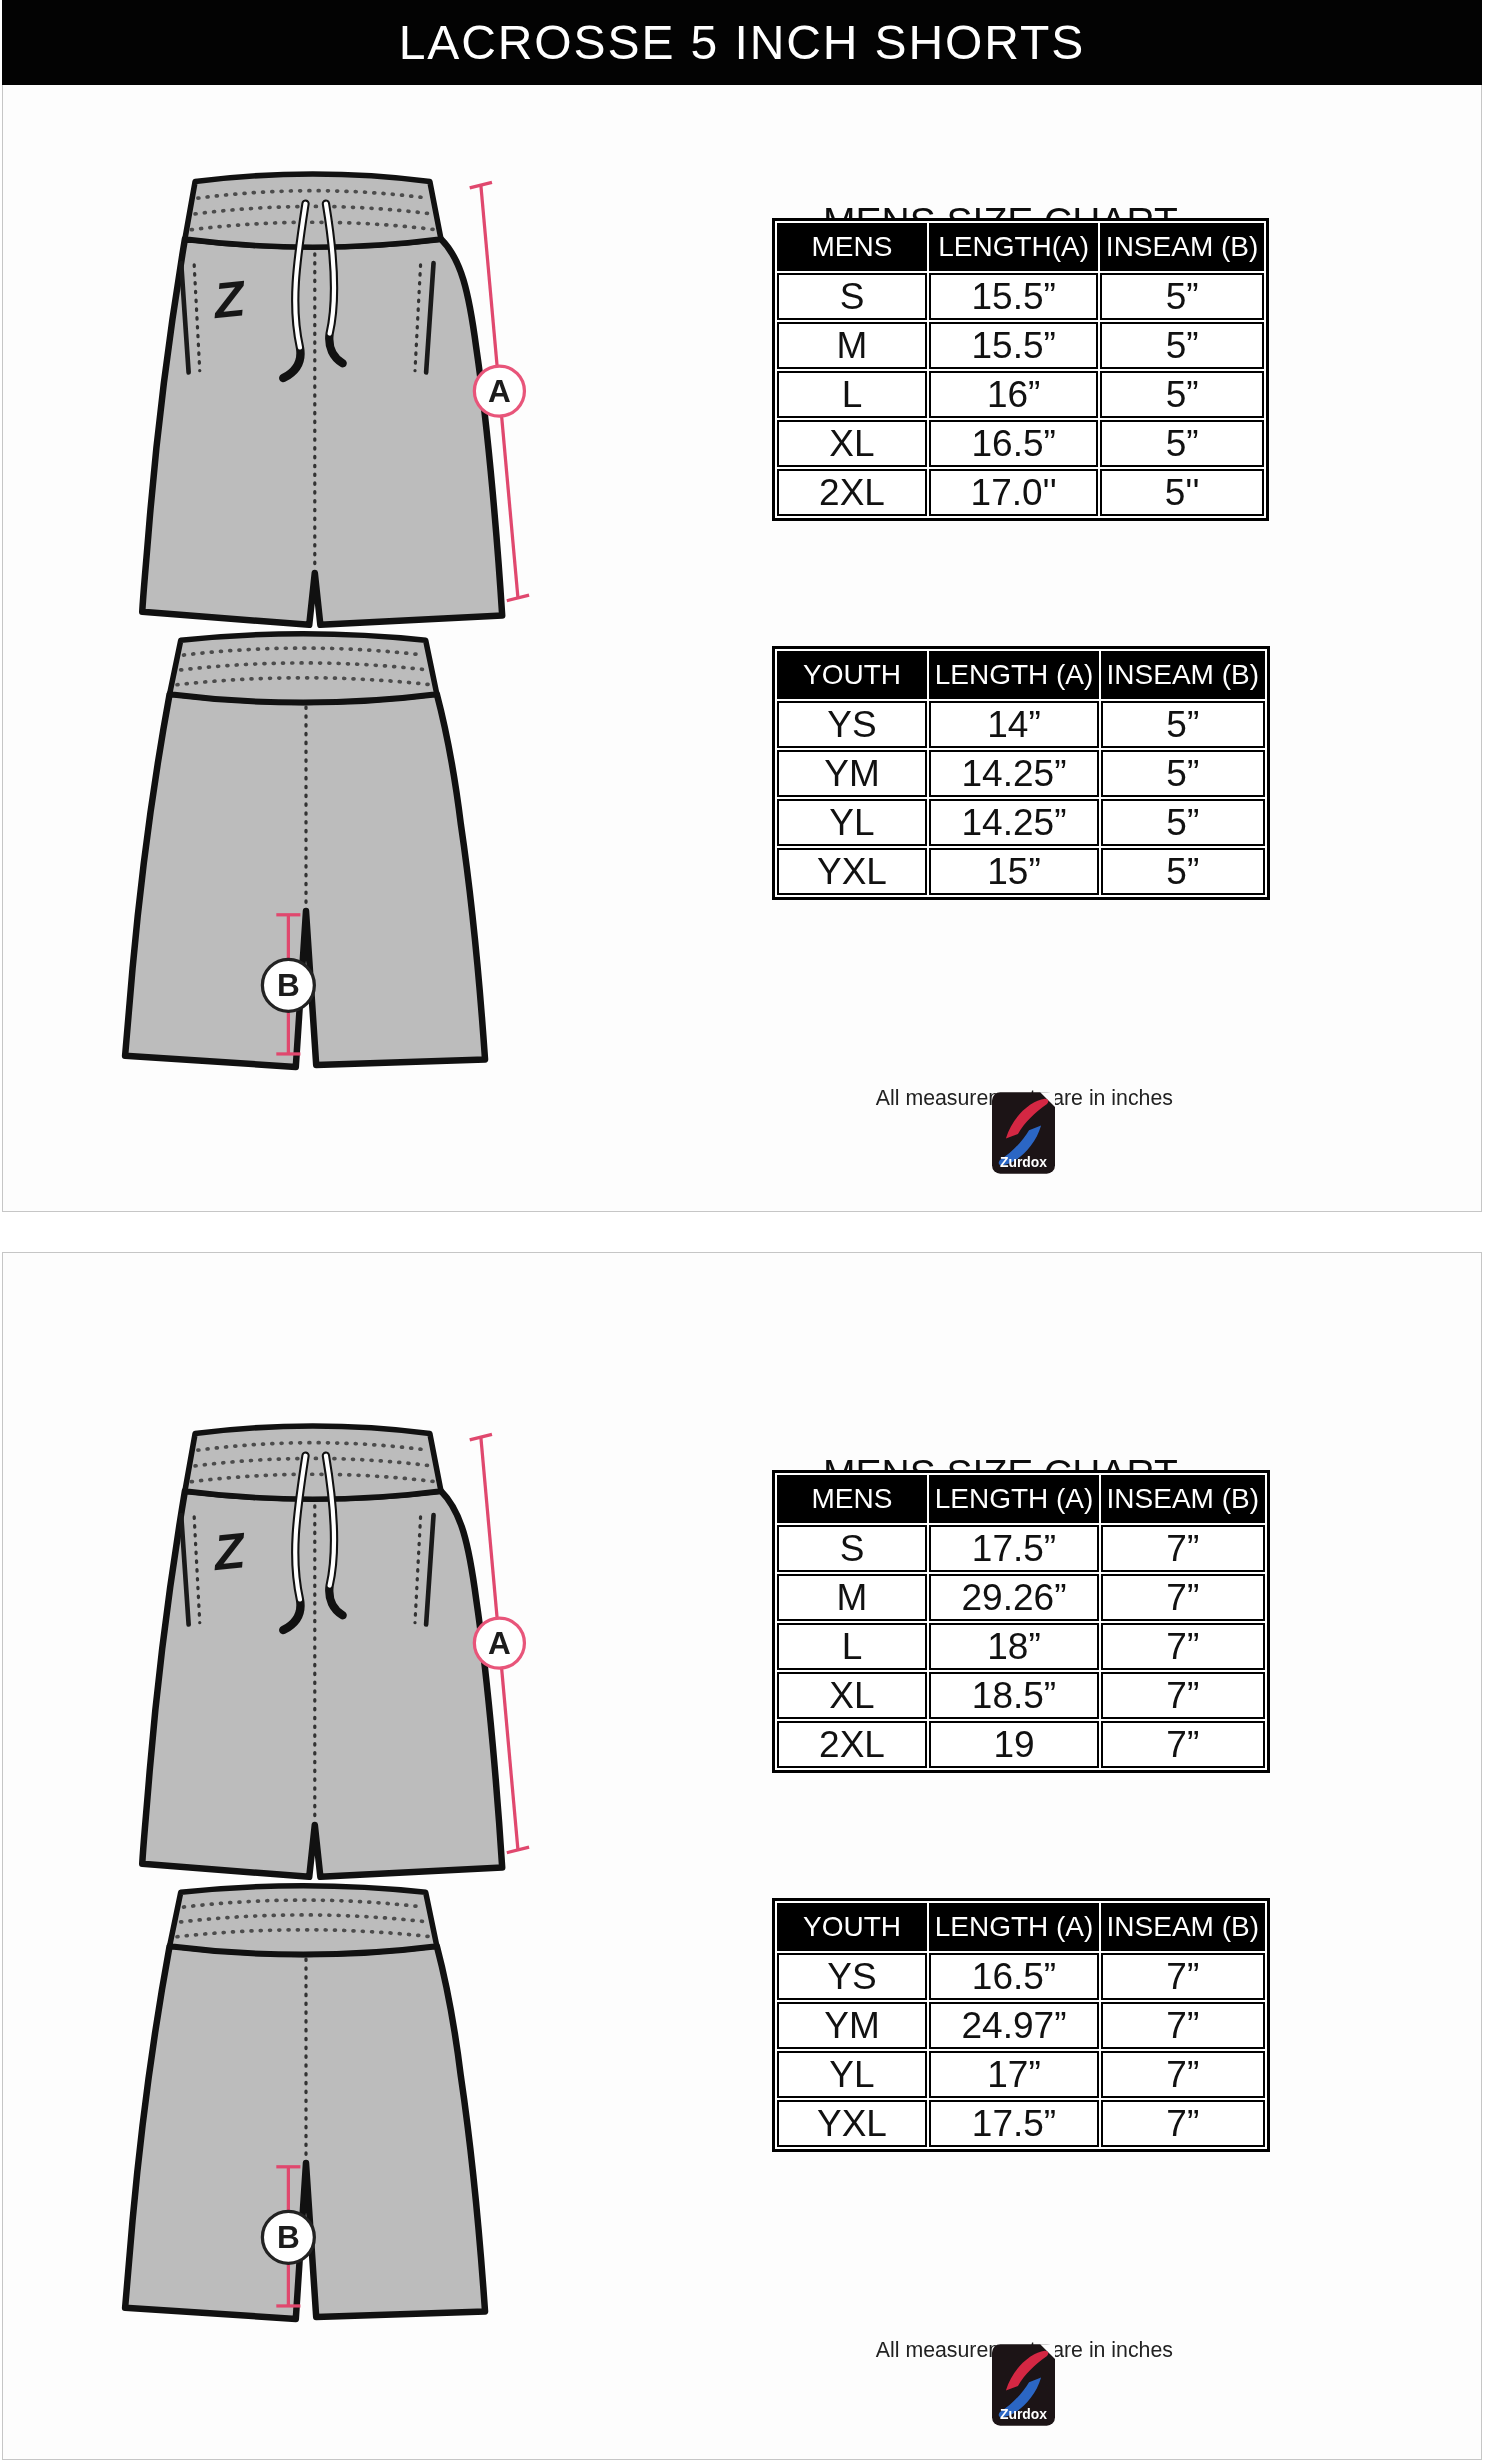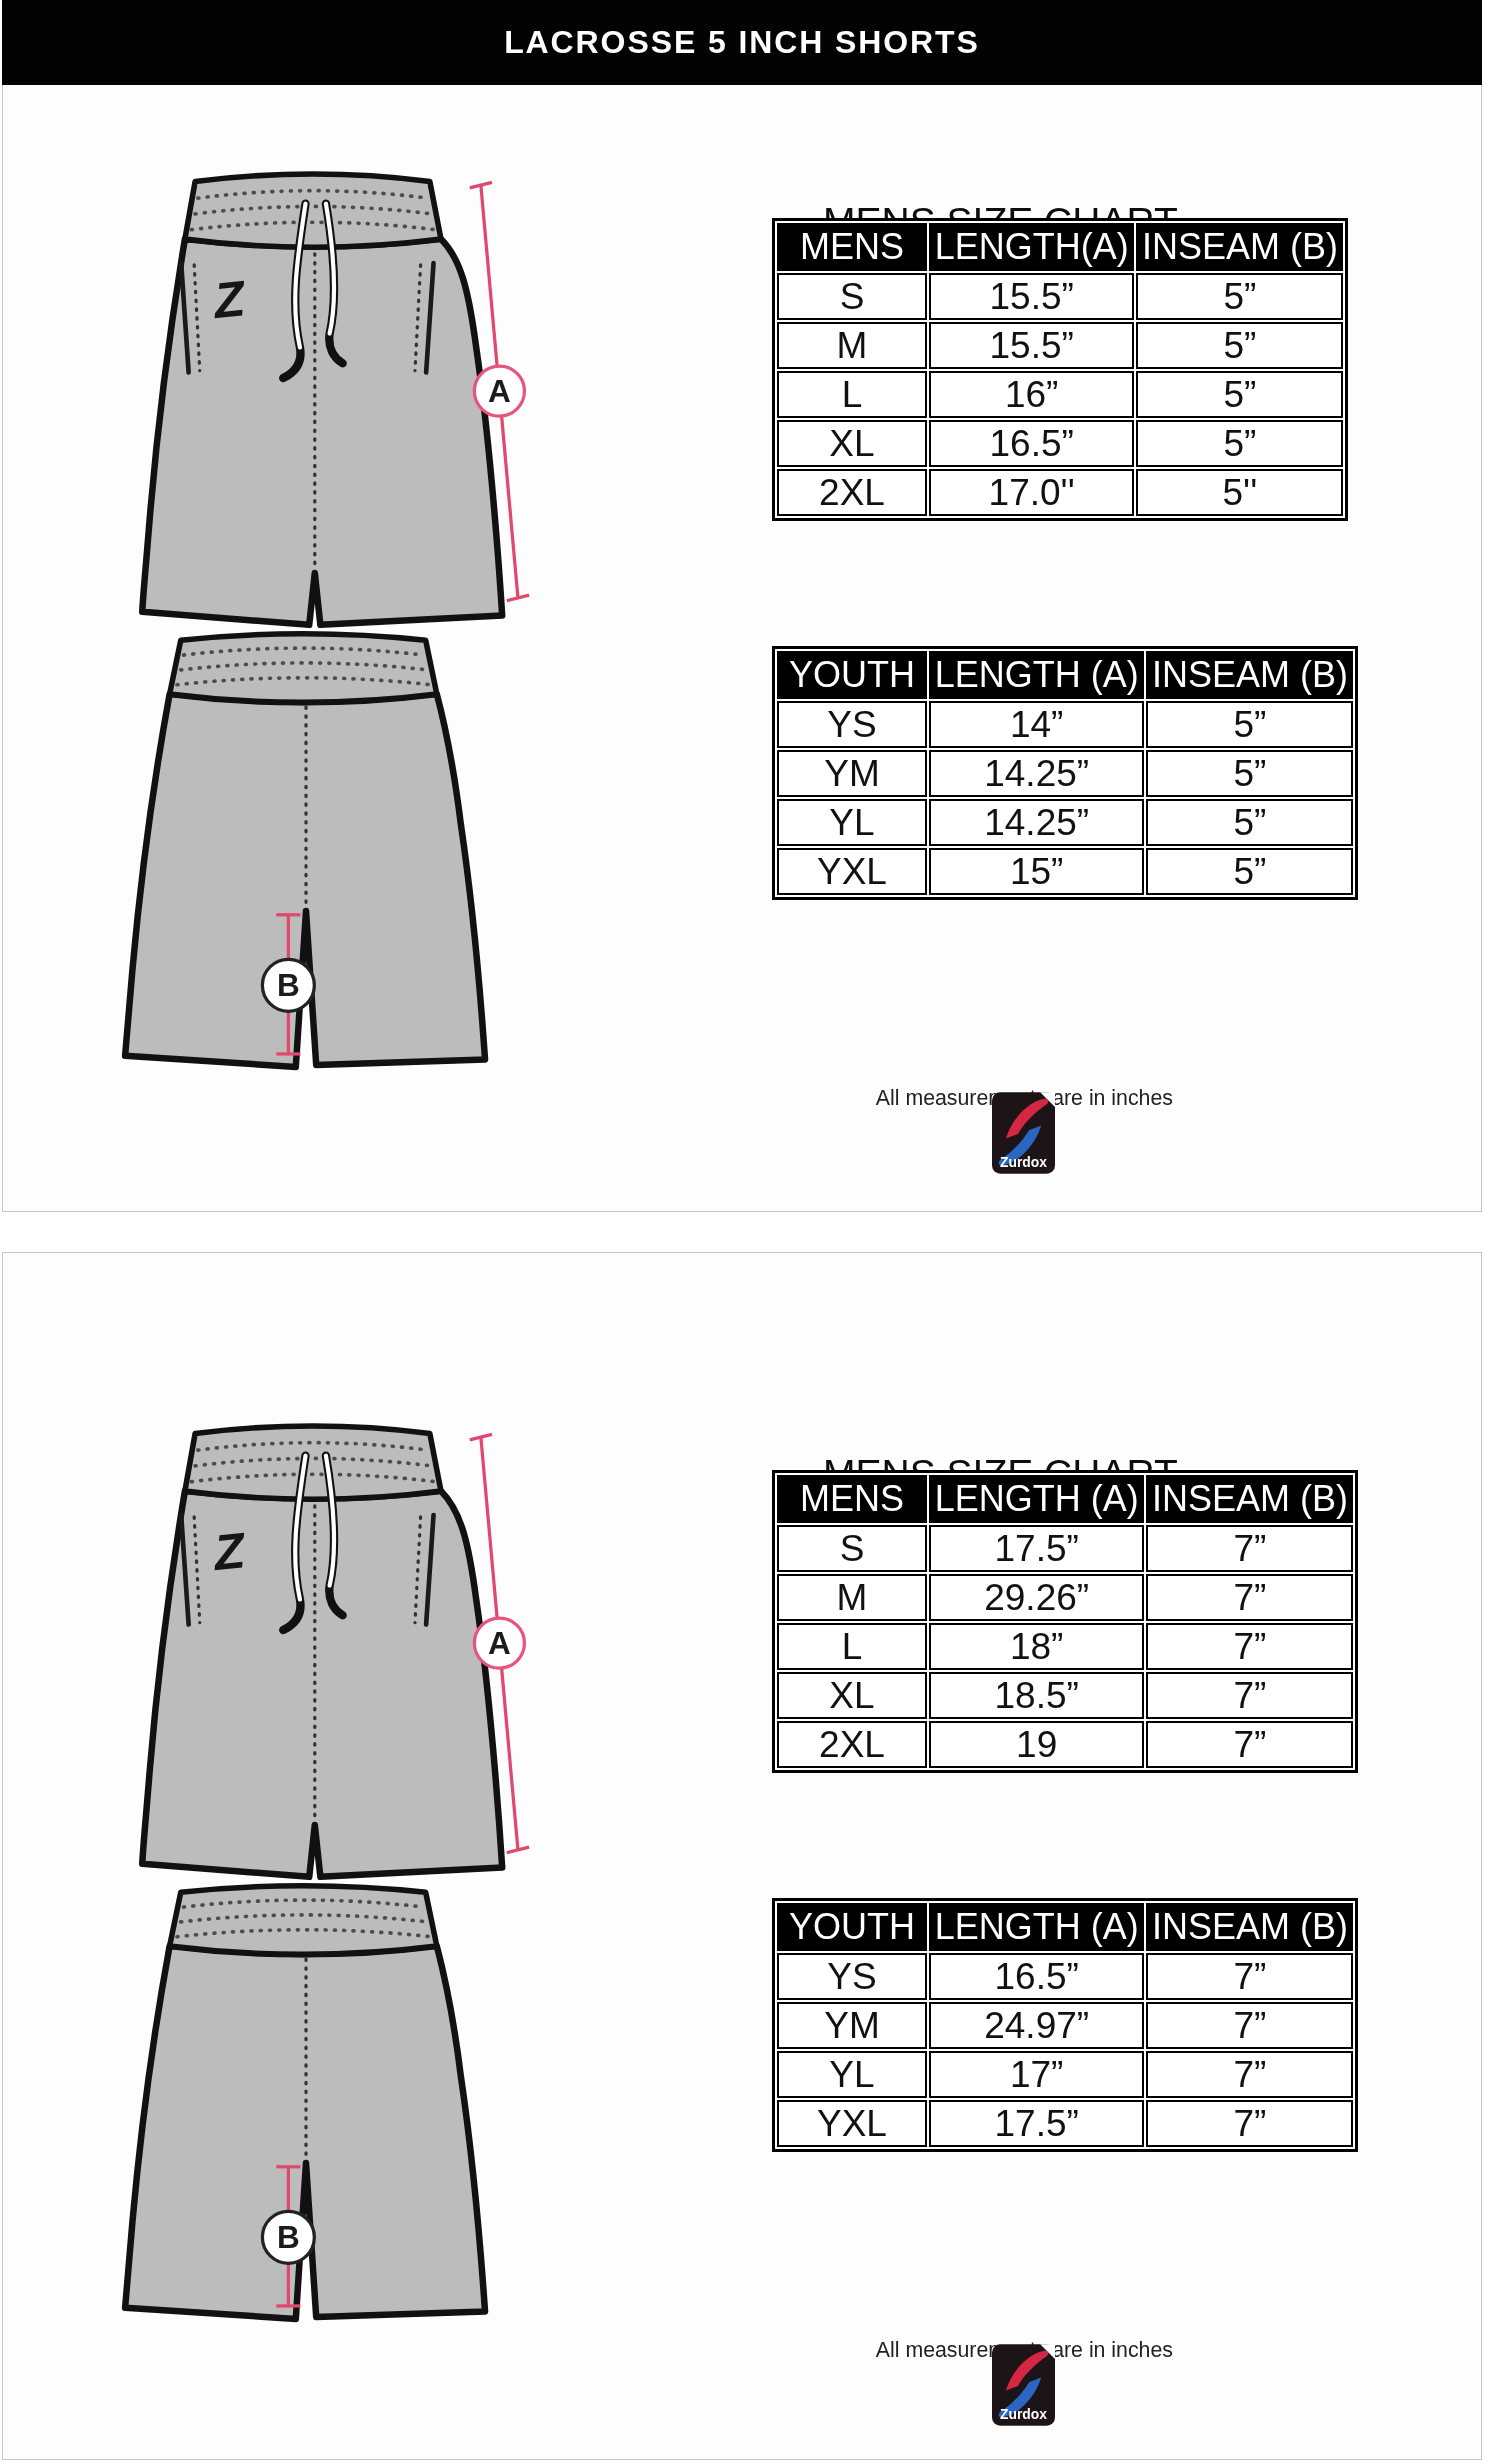--- a/index.html
+++ b/index.html
@@ -5,33 +5,33 @@
 <style>
   html,body{margin:0;padding:0;background:#ffffff;}
   .page{position:relative;width:1485px;height:2462px;background:#ffffff;
         font-family:"Liberation Sans",sans-serif;color:#111;overflow:hidden;}
   .panel{position:absolute;left:1.9px;width:1480px;background:#fdfdfd;
          border:0.9px solid #c6c6c6;box-sizing:border-box;}
   .panel-1{top:0;height:1212px;}
   .panel-2{top:1252px;height:1208px;}
   .titlebar{position:absolute;left:-0.9px;top:-0.9px;width:calc(100% + 1.9px);height:85px;
             background:#030303;display:flex;align-items:center;justify-content:center;}
-  .titlebar h1{margin:0;color:#ffffff;font-size:32px;font-weight:700;letter-spacing:1.9px;}
+  .titlebar h1{margin:0;color:#ffffff;font-size:48px;font-weight:400;letter-spacing:1.9px;}
   .shorts-front{position:absolute;left:104px;top:156px;}
   .shorts-back{position:absolute;left:85px;top:624px;}
   .chart-title{position:absolute;left:719px;width:557px;text-align:center;
                font-size:39px;font-weight:400;color:#0d0d0d;white-space:nowrap;}
   .mens-title{top:167px;}
   .youth-title{top:620px;}
   .size-table{position:absolute;left:769px;border:3.7px solid #000;
               border-collapse:separate;border-spacing:2.8px;background:#fff;
               text-align:center;}
   .mens-table{top:217px;}
   .youth-table{top:645px;}
-  .size-table th{background:#000;color:#fff;font-size:36px;font-weight:400;
+  .size-table th{background:#000;color:#fff;font-size:28px;font-weight:400;
                  height:48px;padding:0 5.6px;white-space:nowrap;}
   .size-table td{border:2.8px solid #000;background:#fff;font-size:37px;
                  height:43px;padding:0 3.7px;white-space:nowrap;}
   .c1{width:139px;}
   .c2{width:158px;margin-top:28px;}
   .c3{width:141px;text-align:center;}
   .note{position:absolute;top:1064px;left:743px;width:557px;text-align:center;
         font-size:21.3px;color:#222;}
   .logo{position:absolute;top:1091px;left:989px;width:63px;height:82px;}
   svg text{font-family:"Liberation Sans",sans-serif;}

